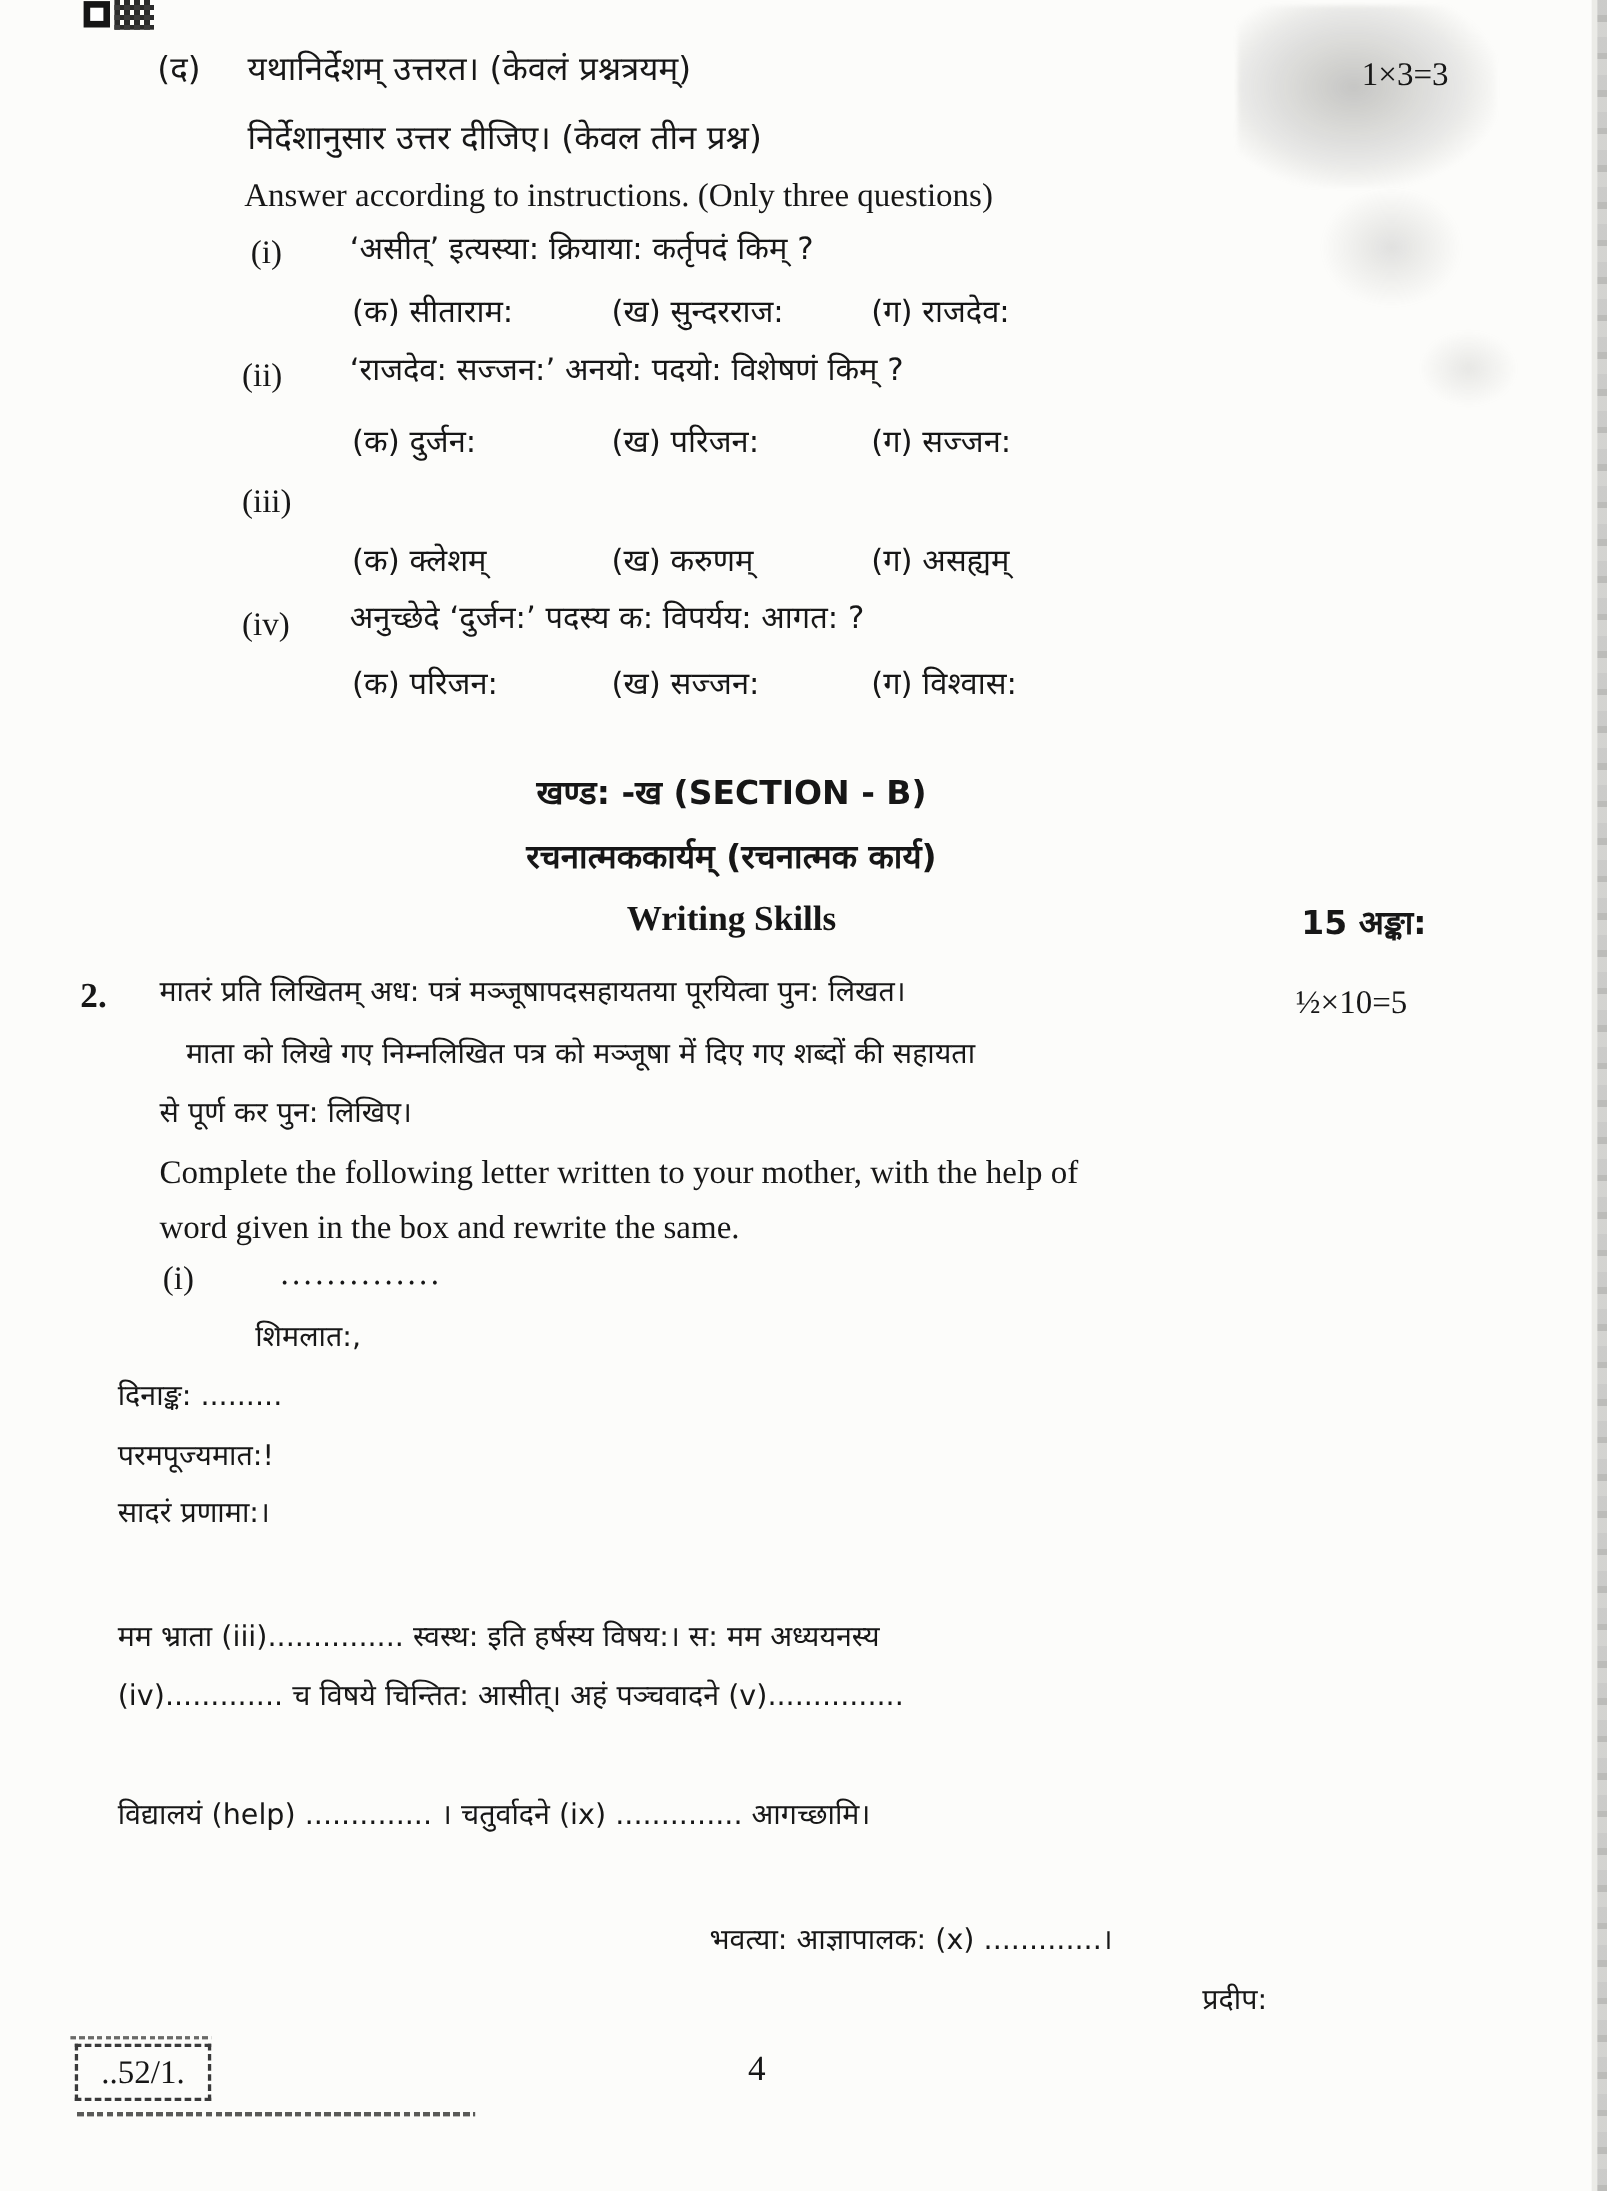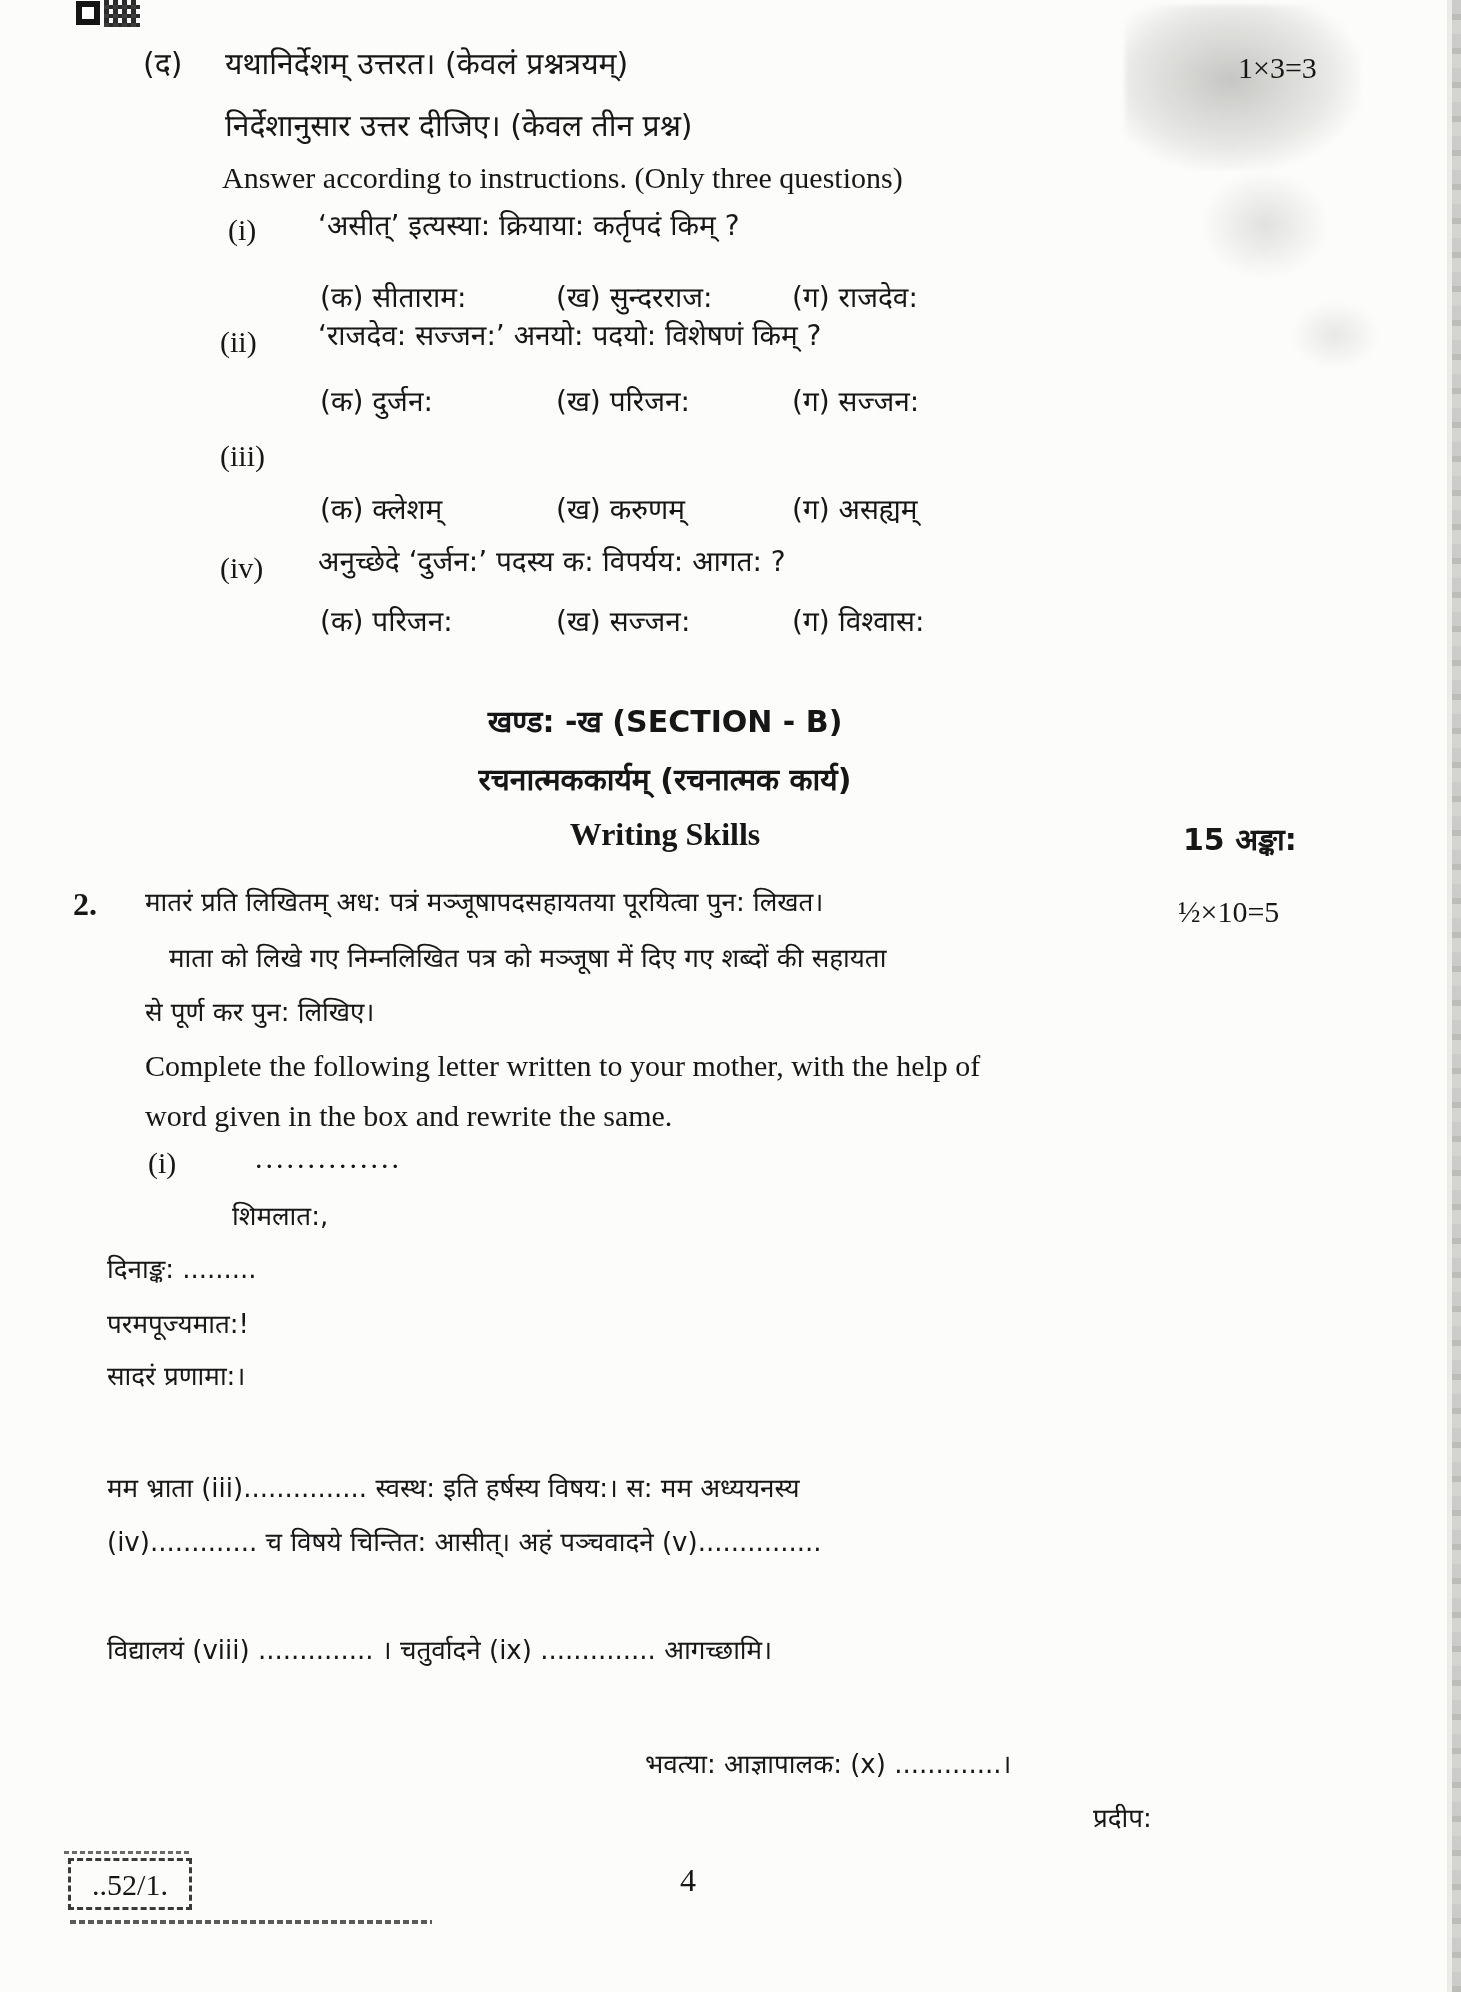--- a/index.html
+++ b/index.html
@@ -68,21 +68,21 @@
   </div>
 
   <div class="line dev f30" style="left:143px;top:44px;">(द)</div>
   <div class="line dev f30" style="left:225px;top:44px;">यथानिर्देशम् उत्तरत। (केवलं प्रश्नत्रयम्)</div>
   <div class="line eng f30" style="left:1238px;top:48px;">1×3=3</div>
   <div class="line dev f30" style="left:225px;top:106px;">निर्देशानुसार उत्तर दीजिए। (केवल तीन प्रश्न)</div>
   <div class="line eng f30" style="left:222px;top:158px;">Answer according to instructions. (Only three questions)</div>
 
   <div class="line eng f30" style="left:228px;top:210px;">(i)</div>
   <div class="line dev f28" style="left:318px;top:208px;">‘असीत्’ इत्यस्या: क्रियाया: कर्तृपदं किम् ?</div>
-  <div class="opts" style="top:280px;">
+  <div class="opts" style="top:266px;">
     <span class="dev f28 o1">(क) सीताराम:</span>
     <span class="dev f28 o2">(ख) सुन्दरराज:</span>
     <span class="dev f28 o3">(ग) राजदेव:</span>
   </div>
 
   <div class="line eng f30" style="left:220px;top:322px;">(ii)</div>
   <div class="line dev f28" style="left:318px;top:318px;">‘राजदेव: सज्जन:’ अनयो: पदयो: विशेषणं किम् ?</div>
   <div class="opts" style="top:384px;">
     <span class="dev f28 o1">(क) दुर्जन:</span>
     <span class="dev f28 o2">(ख) परिजन:</span>
@@ -119,21 +119,21 @@
 
   <div class="line eng f30" style="left:148px;top:1143px;">(i)</div>
   <div class="line eng f30" style="left:255px;top:1138px;letter-spacing:3px;">..............</div>
   <div class="line dev f27" style="left:232px;top:1200px;">शिमलात:,</div>
   <div class="line dev f27" style="left:107px;top:1253px;">दिनाङ्क: .........</div>
   <div class="line dev f27" style="left:107px;top:1308px;">परमपूज्यमात:!</div>
   <div class="line dev f27" style="left:107px;top:1360px;">सादरं प्रणामा:।</div>
 
   <div class="line dev f27" style="left:107px;top:1472px;">मम भ्राता (iii)............... स्वस्थ: इति हर्षस्य विषय:। स: मम अध्ययनस्य</div>
   <div class="line dev f27" style="left:107px;top:1526px;">(iv)............. च विषये चिन्तित: आसीत्। अहं पञ्चवादने (v)...............</div>
-  <div class="line dev f27" style="left:107px;top:1634px;">विद्यालयं (viii) .............. । चतुर्वादने (ix) .............. आगच्छामि।</div>
+  <div class="line dev f27" style="left:107px;top:1634px;">विद्यालयं (help) .............. । चतुर्वादने (ix) .............. आगच्छामि।</div>
 
   <div class="line dev f27" style="left:645px;top:1748px;">भवत्या: आज्ञापालक: (x) .............।</div>
   <div class="line dev f27" style="left:1093px;top:1802px;">प्रदीप:</div>
 
   <div class="micro2"></div>
   <div class="codebox">
     <span class="eng f30">..52/1.</span>
   </div>
   <div class="micro"></div>
   <div class="line eng f32" style="left:680px;top:1860px;">4</div>

